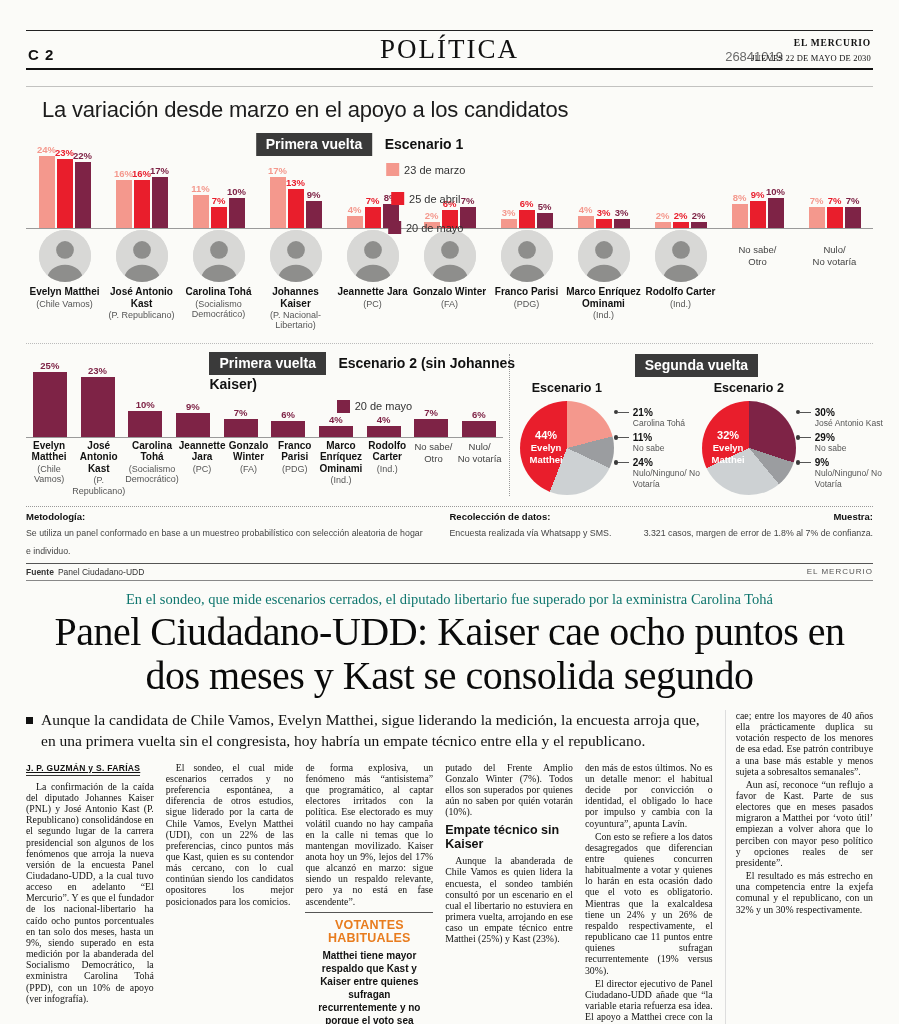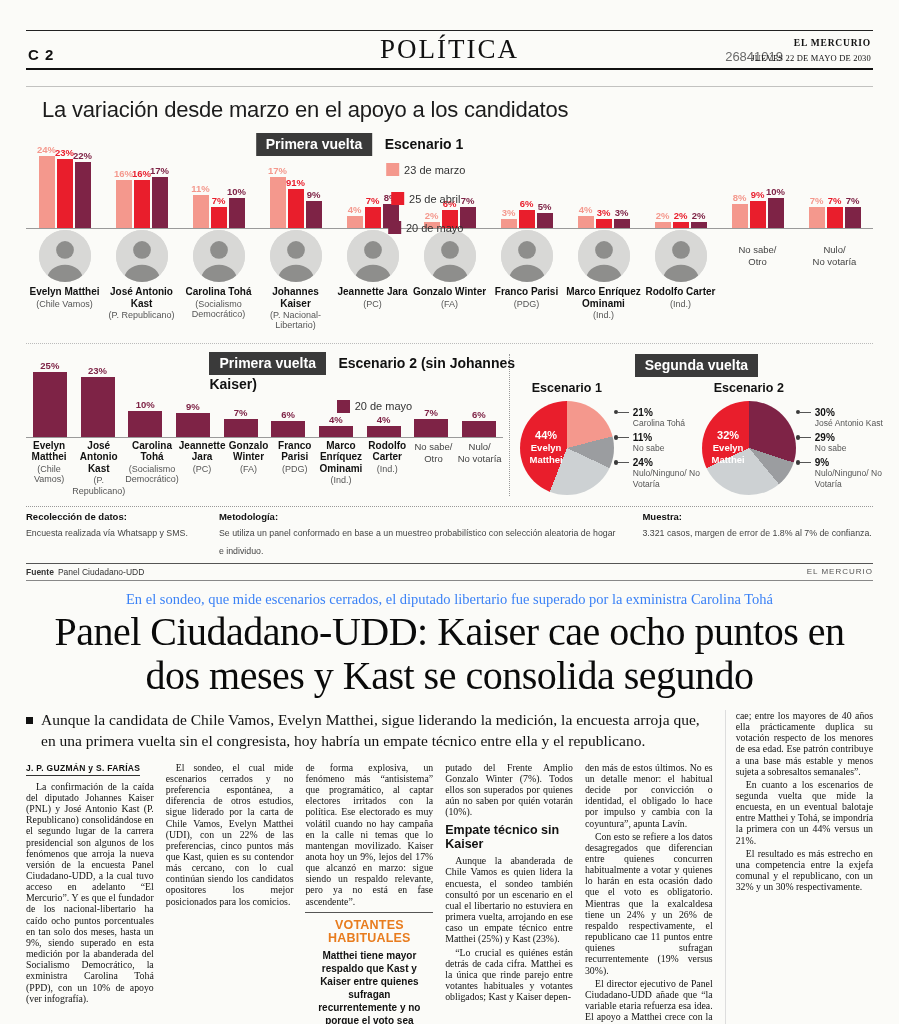--- a/index.html
+++ b/index.html
@@ -65,40 +65,40 @@
   .pie-inner b { display:block; font-size:11px; }
   .callouts { display:flex; flex-direction:column; justify-content:space-between; width:84px; margin-top:24px; padding:2px 0 6px; }
   .callout { position:relative; padding-left:15px; text-align:left; font:400 8.5px/1.2 "Liberation Sans", sans-serif; color:#555; }
   .callout b { display:block; font:700 10px "Liberation Sans", sans-serif; color:#111; }
   .callout::before { content:""; position:absolute; left:0; top:5px; width:11px; border-top:1.2px solid #555; }
   .callout::after { content:""; position:absolute; left:-4px; top:3px; width:4.5px; height:4.5px; border-radius:50%; background:#3a3a3a; }
 
   .info-footer { margin-top:10px; border-top:1px dotted #999; display:flex; gap:26px; padding:4px 0 5px; }
   .fcol b { display:block; font:700 9.5px "Liberation Sans", sans-serif; }
   .fcol span { font:400 8.8px "Liberation Sans", sans-serif; color:#444; }
-  .fcol.f1 { width:21%; } .fcol.f2 { width:50%; } .fcol.f3 { width:29%; }
+  .fcol.f1 { width:21%; } .fcol.f2 { width:50%; } .fcol.f3 { width:29%;text-align:right; }
   .fuente-row { border-top:1px solid #555; border-bottom:1px solid #888; display:flex; justify-content:space-between; align-items:center; padding:3px 0; font:400 8.5px "Liberation Sans", sans-serif; color:#333; }
   .fuente-row b { font-weight:700; margin-right:4px; }
   .credit { letter-spacing:1px; font-size:8px; color:#555; }
 
   
-  .kicker { text-align:center; font:400 14.5px "Liberation Serif", serif; margin:10px 0 2px; color:#3b82f6; }
+  .kicker { text-align:center; font:400 14.5px "Liberation Serif", serif; margin:10px 0 2px; color:#0f766e; }
   .headline { text-align:center; font:400 40px/1.1 "Liberation Serif", serif; letter-spacing:-.5px; font-weight:400; margin:2px 0 12px; color:#0a0a0a; }
   .article-main { display:flex; gap:12px; }
   .left-wrap { flex:5; min-width:0; }
   .deck-row { display:flex; }
   .deck-bullet { width:7px; height:7px; background:#111; margin:7px 8px 0 0; flex:none; }
   .deck { font:400 15.5px/1.35 "Liberation Serif", serif; }
   .cols { display:flex; gap:12px; margin-top:10px; }
   .col { flex:1; min-width:0; font:400 9.8px/1.14 "Liberation Serif", serif; text-align:justify; }
   .col6 { flex:1; min-width:0; font:400 9.8px/1.14 "Liberation Serif", serif; text-align:justify; border-left:1px solid #ddd; padding-left:10px; }
   .col p { margin:0 0 2px; text-indent:10px; }
   .col6 p { margin:0 0 2px; text-indent:10px; }
   .col p.pc, .col6 p.pc { text-indent:0; }
-  .byline { font:700 8.5px "Liberation Sans", sans-serif; letter-spacing:.3px; border-bottom:1px solid #333; display:inline-block; padding-bottom:2px; margin-bottom:5px; }
+  .byline { font:700 8.5px "Liberation Sans", sans-serif; letter-spacing:.3px; border-bottom:1px solid #333; display:inline-block; padding-bottom:2px; margin-bottom:5px;text-decoration:underline; }
   .subhead { font:700 12.5px/1.15 "Liberation Sans", sans-serif; margin:5px 0 4px; text-align:left; }
   .vbox { border-top:1px solid #555; border-bottom:4px solid #111; padding:6px 2px 8px; margin:5px 0 6px; text-align:center; }
   .vbox-title { color:#e87c1e; font:700 12.5px/1.05 "Liberation Sans", sans-serif; letter-spacing:.2px; }
   .vbox-text { font:700 10px/1.3 "Liberation Sans", sans-serif; margin-top:4px; text-indent:0; }
 </style>
 </head>
 <body>
 
 <div class="page">
 
@@ -189,21 +189,21 @@
             </div>
           </div>
         </div>
         <div class="cell">
           <div class="bars">
             <div class="bar-col" style="width: 16px;">
               <div class="bar-val" style="color: rgb(244, 152, 141);">17%</div>
               <div class="bar" style="height: 51px; background: rgb(244, 152, 141);"></div>
             </div>
             <div class="bar-col" style="width: 16px;">
-              <div class="bar-val" style="color: rgb(233, 30, 44);">91%</div>
+              <div class="bar-val" style="color: rgb(233, 30, 44);">13%</div>
               <div class="bar" style="height: 39px; background: rgb(233, 30, 44);"></div>
             </div>
             <div class="bar-col" style="width: 16px;">
               <div class="bar-val" style="color: rgb(126, 35, 70);">9%</div>
               <div class="bar" style="height: 27px; background: rgb(126, 35, 70);"></div>
             </div>
           </div>
         </div>
         <div class="cell">
           <div class="bars">
@@ -603,27 +603,27 @@
                 <b>9%</b>
                 <div>Nulo/Ninguno/ No Votaría</div>
               </div>
             </div>
         </div>
       </div>
     </div>
   </div>
 
   <div class="info-footer">
+    <div class="fcol f2">
+      <b>Metodología:</b>
+      <span>Se utiliza un panel conformado en base a un muestreo probabilístico con selección aleatoria de hogar e individuo.</span>
+    </div>
     <div class="fcol f1">
       <b>Recolección de datos:</b>
       <span>Encuesta realizada vía Whatsapp y SMS.</span>
-    </div>
-    <div class="fcol f2">
-      <b>Metodología:</b>
-      <span>Se utiliza un panel conformado en base a un muestreo probabilístico con selección aleatoria de hogar e individuo.</span>
     </div>
     <div class="fcol f3">
       <b>Muestra:</b>
       <span>3.321 casos, margen de error de 1.8% al 7% de confianza.</span>
     </div>
   </div>
   <div class="fuente-row">
     <span><b>Fuente</b><span>Panel Ciudadano-UDD</span></span>
     <span class="credit">EL MERCURIO</span>
   </div>
@@ -646,29 +646,28 @@
             <p class="pc">de forma explosiva, un fenómeno más “antisistema” que programático, al captar electores irritados con la política. Ese electorado es muy volátil cuando no hay campaña en la calle ni temas que lo mantengan movilizado. Kaiser anota hoy un 9%, lejos del 17% que alcanzó en marzo: sigue siendo un respaldo relevante, pero ya no está en fase ascendente”.</p>
             <div class="vbox">
               <div class="vbox-title">VOTANTES HABITUALES</div>
               <div class="vbox-text">Matthei tiene mayor respaldo que Kast y Kaiser entre quienes sufragan recurrentemente y no porque el voto sea obligatorio.</div>
             </div>
           </div>
           <div class="col">
             <p class="pc">putado del Frente Amplio Gonzalo Winter (7%). Todos ellos son superados por quienes aún no saben por quién votarán (10%).</p>
             <h3 class="subhead">Empate técnico sin Kaiser</h3>
             <p>Aunque la abanderada de Chile Vamos es quien lidera la encuesta, el sondeo también consultó por un escenario en el cual el libertario no estuviera en primera vuelta, arrojando en ese caso un empate técnico entre Matthei (25%) y Kast (23%).</p>
-            <p>“Lo crucial es quiénes están detrás de cada cifra. Matthei es la única que rinde parejo entre votantes habituales y votantes obligados; Kast y Kaiser depen-</p>
           </div>
           <div class="col">
             <p class="pc">den más de estos últimos. No es un detalle menor: el habitual decide por convicción o identidad, el obligado lo hace por impulso y cambia con la coyuntura”, apunta Lavín.</p>
             <p>Con esto se refiere a los datos desagregados que diferencian entre quienes concurren habitualmente a votar y quienes lo harán en esta ocasión dado que el voto es obligatorio. Mientras que la exalcaldesa tiene un 24% y un 26% de respaldo respectivamente, el republicano cae 11 puntos entre quienes sufragan recurrentemente (19% versus 30%).</p>
             <p>El director ejecutivo de Panel Ciudadano-UDD añade que “la variable etaria refuerza esa idea. El apoyo a Matthei crece con la edad, mientras que el de Kast</p>
           </div>
         </div>
     </div>
     <div class="col6">
         <p class="pc">cae; entre los mayores de 40 años ella prácticamente duplica su votación respecto de los menores de esa edad. Ese patrón contribuye a una base más estable y menos sujeta a sobresaltos semanales”.</p>
-        <p>En cuanto a los escenarios de segunda vuelta que mide la encuesta, en un eventual balotaje entre Matthei y Tohá, se impondría la primera con un 44% versus un 21%.</p>
+        <p>Aun así, reconoce “un reflujo a favor de Kast. Parte de sus electores que en meses pasados migraron a Matthei por ‘voto útil’ empiezan a volver ahora que lo perciben con mayor peso político y opciones reales de ser presidente”.</p>
         <p>El resultado es más estrecho en una competencia entre la exjefa comunal y el republicano, con un 32% y un 30% respectivamente.</p>
       </div>
   </div>
 
 </div>
 
 </body></html>

